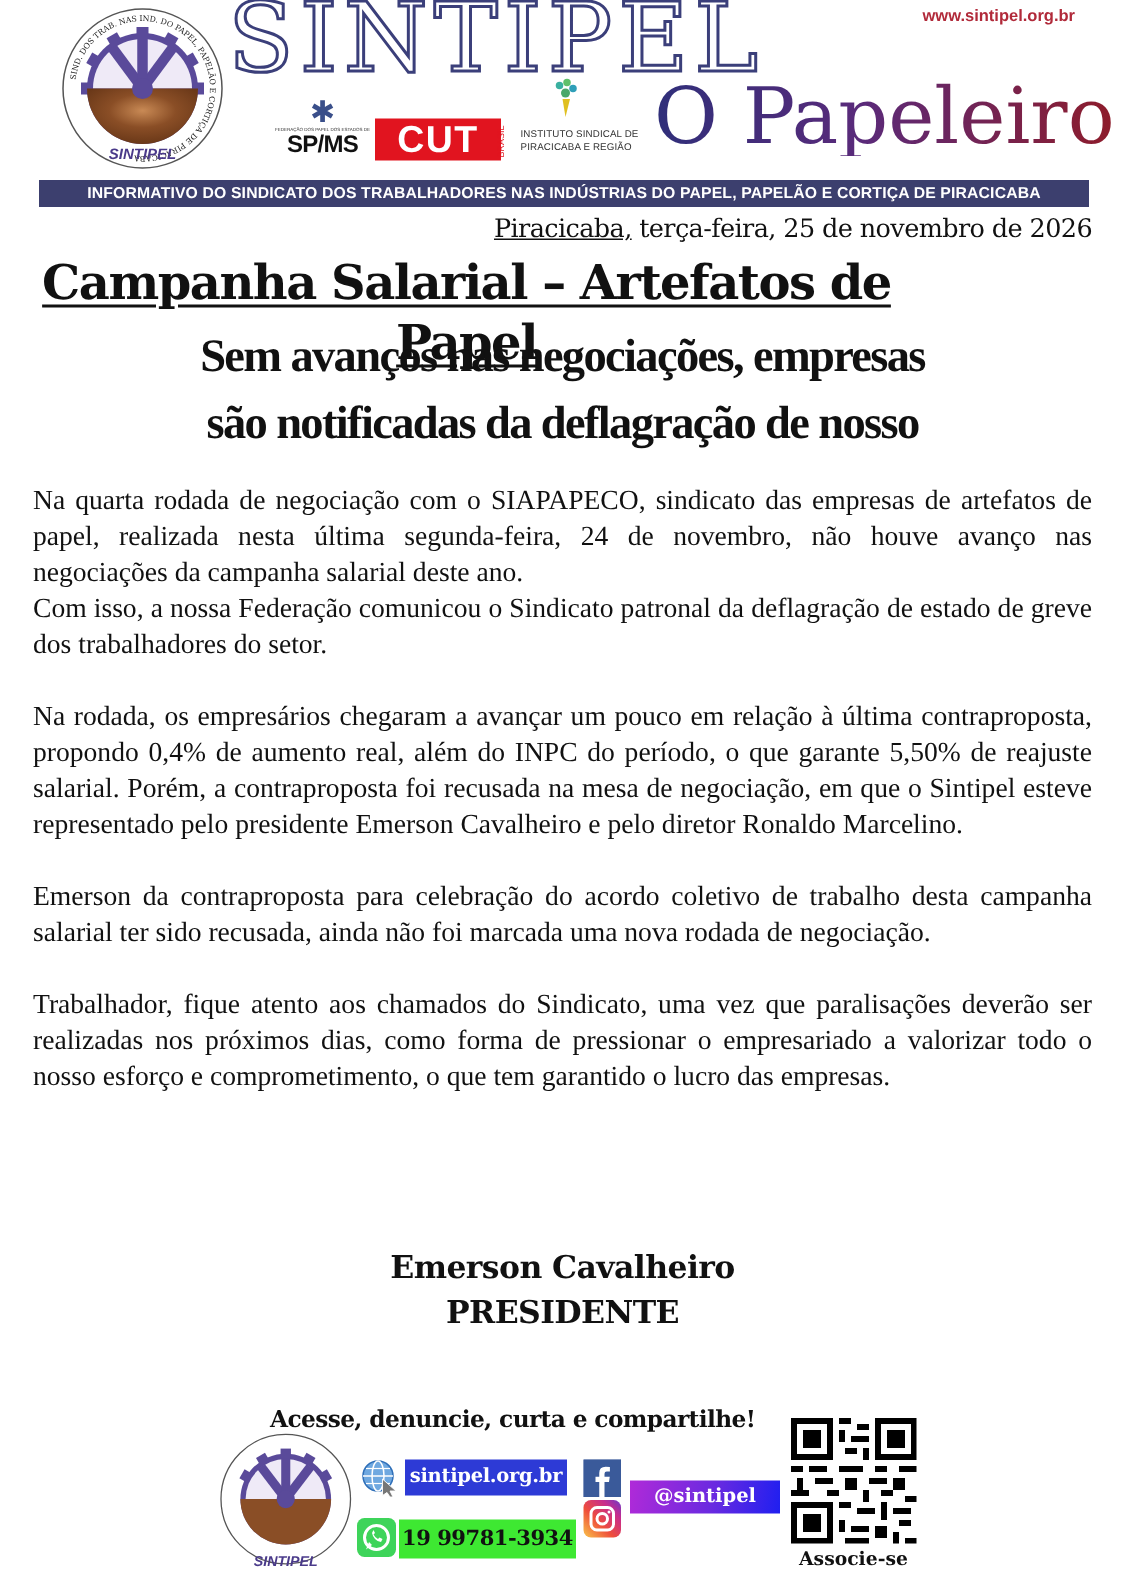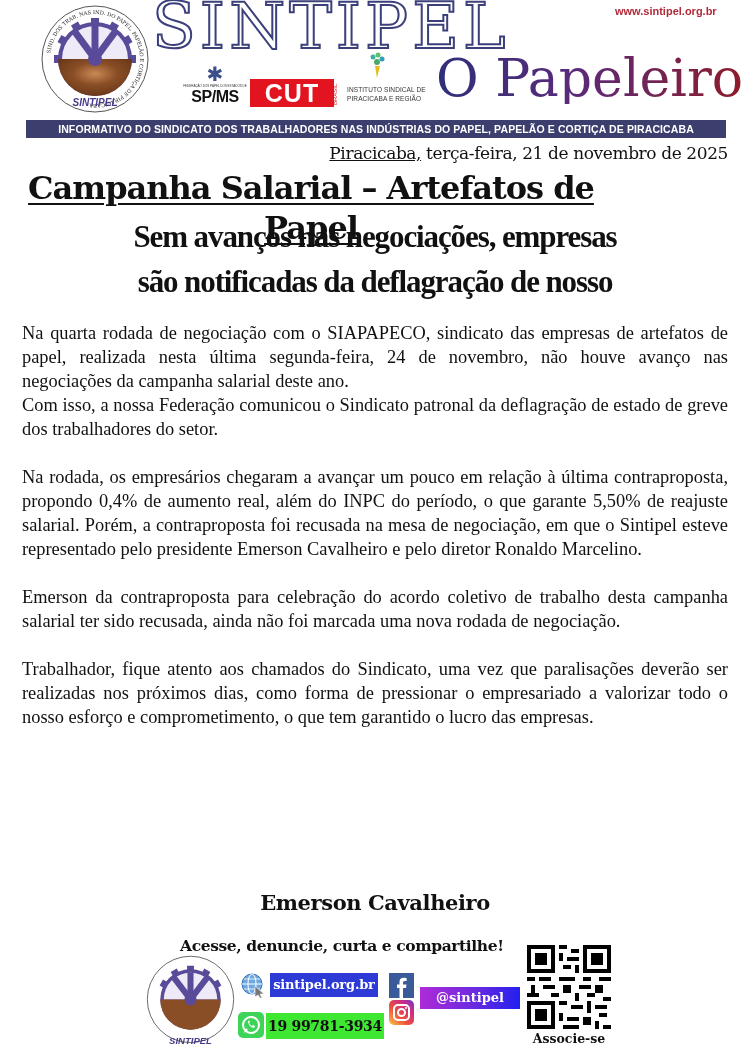--- a/index.html
+++ b/index.html
@@ -80,21 +80,21 @@
   .article {
     position: absolute; left: 22px; top: 321px; width: 706px;
     font-family: "Liberation Serif", serif; font-size: 18.4px; line-height: 24px;
     text-align: justify; color: #111;
   }
   .article p { margin: 0; }
   .article p.gap { margin-top: 24px; }
 
   
   .signature {
-    position: absolute; left: 0; top: 888px; width: 750px; text-align: center;
+    position: absolute; left: 0; top: 830px; width: 750px; text-align: center;
     font-family: "DejaVu Serif", serif; font-weight: bold; font-size: 21px; line-height: 30px;
     letter-spacing: -0.4px;
   }
 
   
   .footer-cta {
     position: absolute; left: 180px; top: 936px;
     font-family: "DejaVu Serif", serif; font-weight: bold; font-size: 15.5px; color: #111;
     letter-spacing: -0.4px;
   }
@@ -191,39 +191,40 @@
   </svg>
   <div class="partner instituto">
     <div>INSTITUTO SINDICAL DE</div>
     <div>PIRACICABA E REGIÃO</div>
   </div>
 
   <div class="banner">INFORMATIVO DO SINDICATO DOS TRABALHADORES NAS INDÚSTRIAS DO PAPEL, PAPELÃO E CORTIÇA DE PIRACICABA</div>
 </div>
 
 <div class="dateline">
-  <span class="city">Piracicaba,</span><span> terça-feira, 21 de novembro de 2025</span>
+  <span class="city">Piracicaba,</span><span> terça-feira, 25 de novembro de 2026</span>
 </div>
 
 <div class="headline-1">Campanha Salarial – Artefatos de Papel</div>
 <div class="headline-2">
   <div>Sem avanços nas negociações, empresas</div>
   <div>são notificadas da deflagração de nosso</div>
 </div>
 
 <div class="article">
   <p>Na quarta rodada de negociação com o SIAPAPECO, sindicato das empresas de artefatos de papel, realizada nesta última segunda-feira, 24 de novembro, não houve avanço nas negociações da campanha salarial deste ano.</p>
   <p>Com isso, a nossa Federação comunicou o Sindicato patronal da deflagração de estado de greve dos trabalhadores do setor.</p>
   <p class="gap">Na rodada, os empresários chegaram a avançar um pouco em relação à última contraproposta, propondo 0,4% de aumento real, além do INPC do período, o que garante 5,50% de reajuste salarial. Porém, a contraproposta foi recusada na mesa de negociação, em que o Sintipel esteve representado pelo presidente Emerson Cavalheiro e pelo diretor Ronaldo Marcelino.</p>
   <p class="gap">Emerson da contraproposta para celebração do acordo coletivo de trabalho desta campanha salarial ter sido recusada, ainda não foi marcada uma nova rodada de negociação.</p>
   <p class="gap">Trabalhador, fique atento aos chamados do Sindicato, uma vez que paralisações deverão ser realizadas nos próximos dias, como forma de pressionar o empresariado a valorizar todo o nosso esforço e comprometimento, o que tem garantido o lucro das empresas.</p>
 </div>
 
 <div class="signature">
   <div>Emerson Cavalheiro</div>
+  <div>PRESIDENTE</div>
 </div>
 
 <div class="footer-cta">Acesse, denuncie, curta e compartilhe!</div>
 
 <svg class="footer-logo" viewBox="0 0 110 110">
   <circle cx="55" cy="52" r="50" fill="#fff" stroke="#555" stroke-width="1"></circle>
   <g fill="#5a4a9a">
     <circle cx="55" cy="52" r="35"></circle>
     <rect x="51" y="13" width="8" height="8"></rect>
     <rect x="51" y="13" width="8" height="8" transform="rotate(30 55 52)"></rect>

